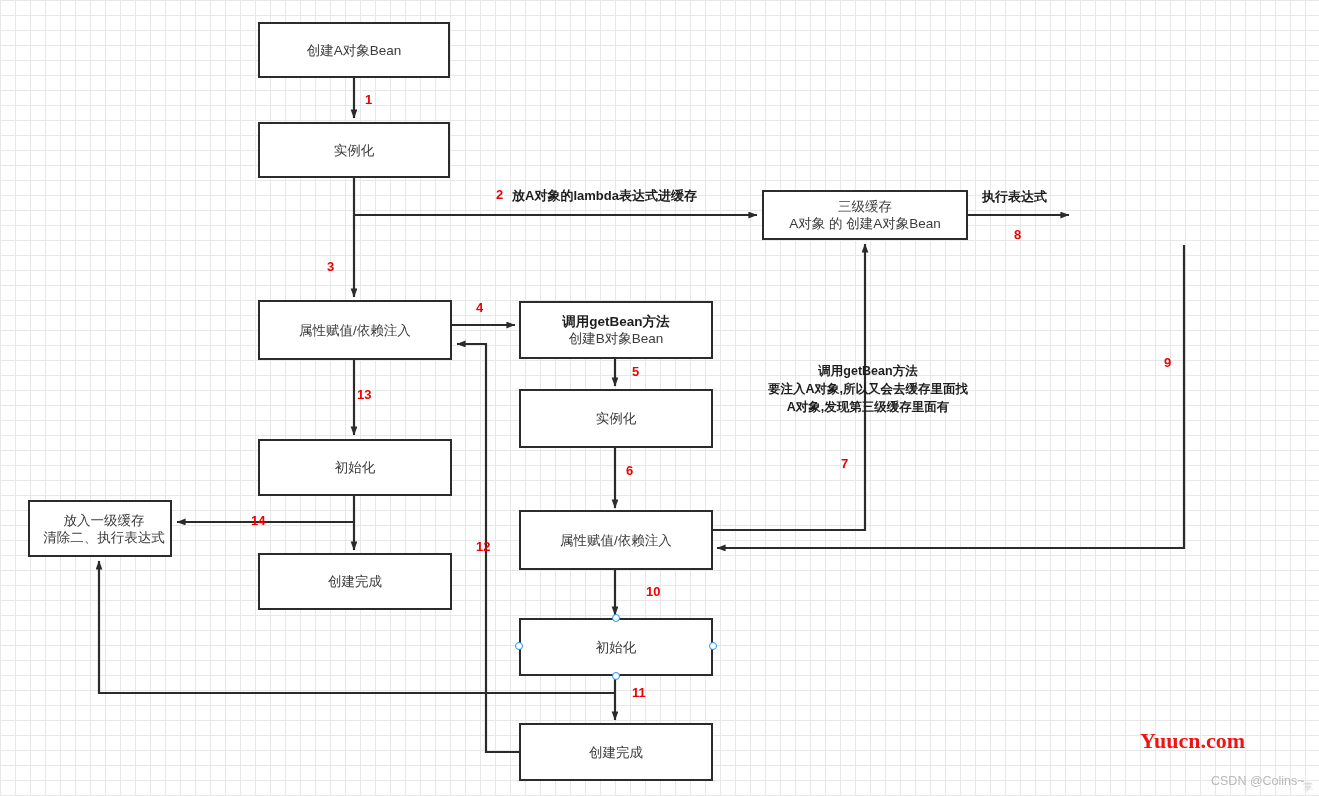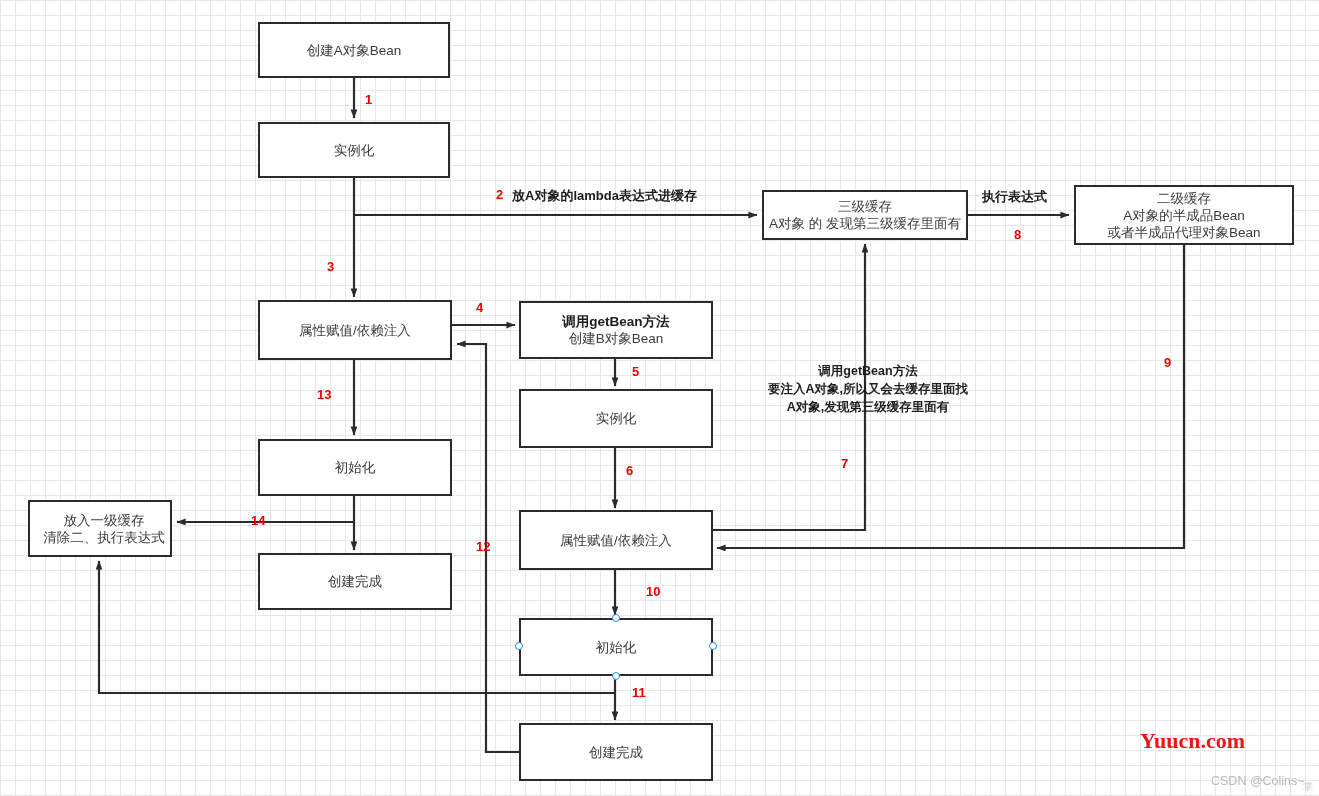--- a/index.html
+++ b/index.html
@@ -184,47 +184,42 @@
   <div class="node" style="left:519px;top:618px;width:194px;height:58px;">
     <span class="l1">初始化</span>
   </div>
 
   <div class="node" style="left:519px;top:723px;width:194px;height:58px;">
     <span class="l1">创建完成</span>
   </div>
 
   <div class="node" style="left:762px;top:190px;width:206px;height:50px;">
     <span class="l1">三级缓存</span>
-    <span class="l2">A对象 的 发现第三级缓存里面有</span>
-  </div>
-
-  <div class="node" style="left:1074px;top:185px;width:220px;height:60px;">
-    <span class="l1">二级缓存</span>
-    <span class="l2">A对象的半成品Bean</span>
-    <span class="l3">或者半成品代理对象Bean</span>
-  </div>
+    <span class="l2">A对象 的 创建A对象Bean</span>
+  </div>
+
 
   <div class="handle" style="left:519px;top:646px;"></div>
   <div class="handle" style="left:713px;top:646px;"></div>
   <div class="handle" style="left:616px;top:618px;"></div>
   <div class="handle" style="left:616px;top:676px;"></div>
 
   <div class="edge-label" style="left:365px;top:93px;">1</div>
   <div class="edge-label" style="left:496px;top:188px;">2</div>
   <div class="edge-label" style="left:327px;top:260px;">3</div>
   <div class="edge-label" style="left:476px;top:301px;">4</div>
   <div class="edge-label" style="left:632px;top:365px;">5</div>
   <div class="edge-label" style="left:626px;top:464px;">6</div>
   <div class="edge-label" style="left:841px;top:457px;">7</div>
   <div class="edge-label" style="left:1014px;top:228px;">8</div>
   <div class="edge-label" style="left:1164px;top:356px;">9</div>
   <div class="edge-label" style="left:646px;top:585px;">10</div>
   <div class="edge-label" style="left:632px;top:686px;">11</div>
   <div class="edge-label" style="left:476px;top:540px;">12</div>
-  <div class="edge-label" style="left:317px;top:388px;">13</div>
+  <div class="edge-label" style="left:317px;top:388px;padding-left:40px;">13</div>
   <div class="edge-label" style="left:251px;top:514px;">14</div>
 
   <div class="edge-text" style="left:512px;top:188px;">放A对象的lambda表达式进缓存</div>
   <div class="edge-text" style="left:982px;top:189px;">执行表达式</div>
 
   <div class="note" style="left:748px;top:362px;width:240px;">
     <div>调用getBean方法</div>
     <div>要注入A对象,所以又会去缓存里面找</div>
     <div>A对象,发现第三级缓存里面有</div>
   </div>

